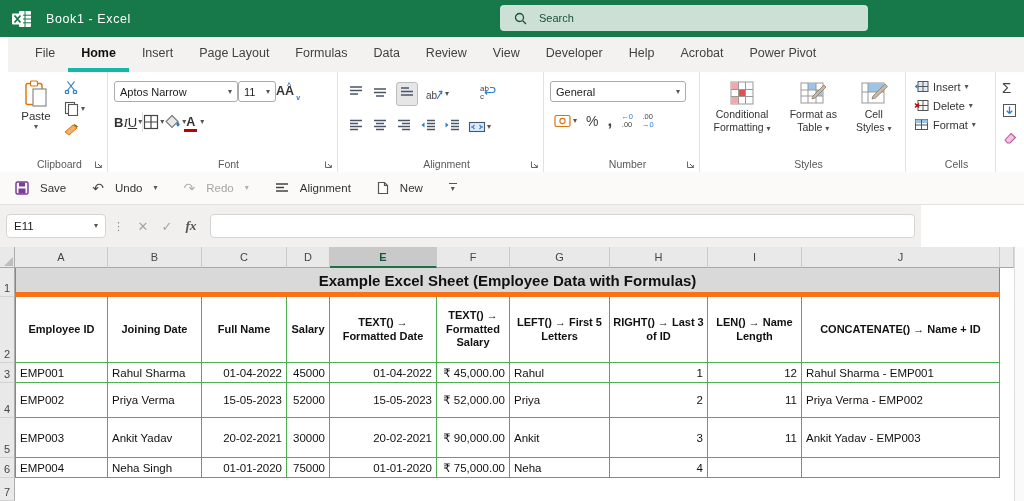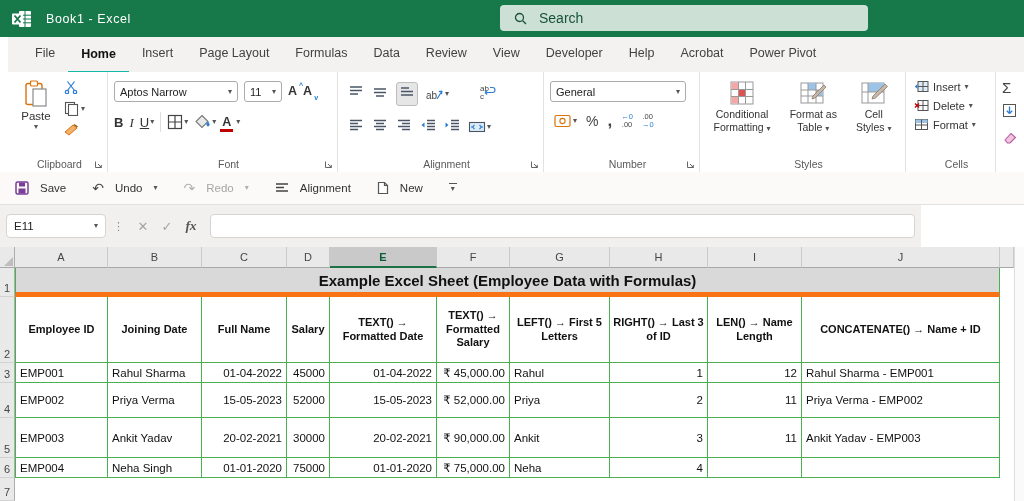--- a/index.html
+++ b/index.html
@@ -7,27 +7,27 @@
        font-family:"Liberation Sans","DejaVu Sans",sans-serif;color:#333;
        background:#fff;}
   
   .titlebar{position:absolute;left:0;top:0;width:1024px;height:37px;background:#17784A;
             display:flex;align-items:center;}
   .appicon{margin-left:12px;display:flex;align-items:center;}
   .apptitle{color:#fff;font-size:12.5px;margin-left:14px;letter-spacing:.6px;}
   .searchbox{position:absolute;left:500px;top:5px;width:368px;height:26px;background:#CDE0D5;
              border-radius:4px;display:flex;align-items:center;}
   .searchbox svg{margin-left:14px;}
-  .searchbox span{margin-left:12px;font-size:14px;color:#17523A;}
+  .searchbox span{margin-left:12px;font-size:11px;color:#17523A;}
   
   .tabrow{position:absolute;left:0;top:37px;width:1024px;height:35px;background:#F4F2F1;
           display:flex;align-items:stretch;padding-left:14px;box-sizing:border-box;margin-left:8px;}
   .tab{display:flex;align-items:center;padding:0 13px;font-size:12.5px;color:#424242;
        border-bottom:3px solid transparent;box-sizing:border-box;}
-  .tab.active{color:#111;font-weight:700;border-bottom:1px solid #14b8a6;}
+  .tab.active{color:#111;font-weight:700;border-bottom:4px solid #14b8a6;}
   
   .ribbon{position:absolute;left:0;top:72px;width:1024px;height:100px;background:#fff;
           border-bottom:1px solid #DCDAD8;display:flex;}
   .rgroup{position:relative;box-sizing:border-box;border-right:1px solid #E4E2E0;height:100%;}
   .g-label{position:absolute;bottom:2px;left:12px;right:0;text-align:center;font-size:10.5px;color:#5A5A5A;}
   .launcher{position:absolute;bottom:3px;right:4px;line-height:0;}
   .g-clipboard{width:108px;}
   .g-font{width:230px;}
   .g-align{width:206px;}
   .g-number{width:156px;}
@@ -36,21 +36,21 @@
   .g-edit{width:28px;border-right:none;overflow:hidden;}
   .paste-btn{position:absolute;left:14px;top:8px;width:44px;display:flex;flex-direction:column;
              align-items:center;font-size:11.5px;color:#333;}
   .paste-btn .chev{margin-top:1px;}
   .clip-col{position:absolute;left:64px;top:8px;display:flex;flex-direction:column;gap:7px;}
   .sbtn{display:flex;align-items:center;gap:2px;line-height:0;}
   .chev{font-size:8px;color:#555;line-height:1;}
   .combo{background:#fff;border:1px solid #ABABAB;border-radius:3px;display:flex;align-items:center;
          font-size:11px;color:#222;padding:0 5px;height:21px;box-sizing:border-box;}
   .combo .chev{margin-left:auto;}
-  .frow{display:flex;align-items:center;gap:6px;padding:0 6px;}
+  .frow{display:flex;align-items:center;padding:0 6px;}
   .frow1{margin-top:9px;}
   .frow2{margin-top:10px;}
   .fmt{font-size:13px;color:#333;line-height:1;}
   .fmt.b{font-weight:800;}
   .fmt.i{font-style:italic;font-family:"Liberation Serif",serif;}
   .fmt.u{text-decoration:underline;}
   .fcolor{position:relative;font-weight:700;font-size:12.5px;line-height:1;color:#333;}
   .fcolor::after{content:"";position:absolute;left:-2px;right:-2px;bottom:-4px;height:3px;background:#C00000;}
   .grow{font-size:12.5px;font-weight:600;color:#333;position:relative;line-height:1;}
   .grow i{font-style:normal;font-size:7px;color:#2B7CD3;position:absolute;top:-3px;right:-6px;}

